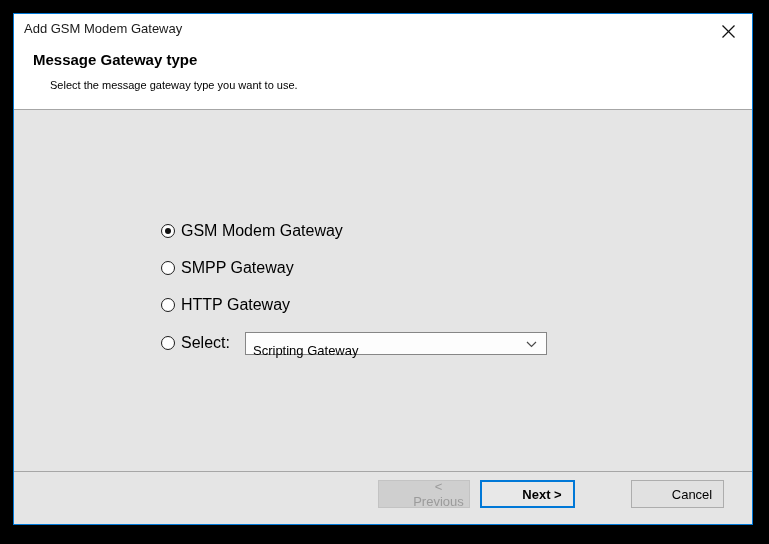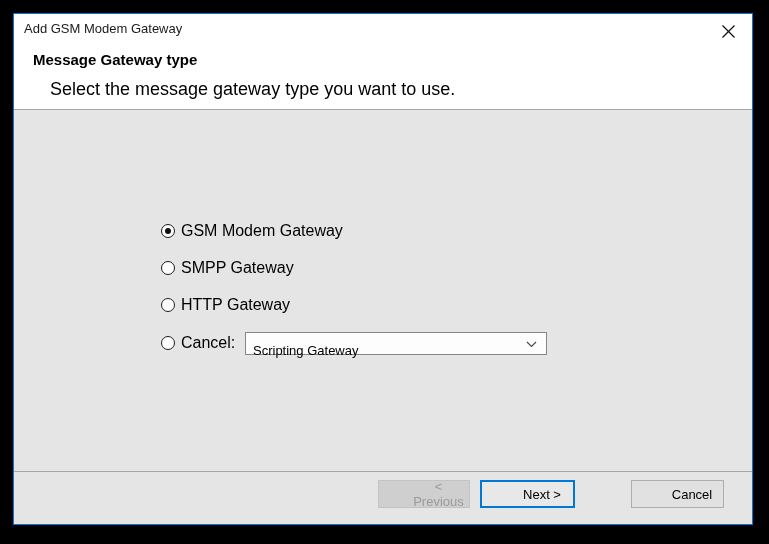--- a/index.html
+++ b/index.html
@@ -49,21 +49,21 @@
     position: absolute;
     left: 19px; top: 37px;
     font-size: 15px;
     font-weight: bold;
     color: #000000;
     white-space: nowrap;
   }
   .step-subtitle {
     position: absolute;
     left: 36px; top: 65px;
-    font-size: 18px;
+    font-size: 11px;
     color: #000000;
     white-space: nowrap;
   }
 
   
   .option-row {
     position: absolute;
     left: 147px;
     height: 16px;
     display: flex;
@@ -131,20 +131,21 @@
     left: 364px; width: 92px;
     background: #cfcfcf;
     border: 1px solid #c3c3c3;
     color: #9b9b9b;
   }
   .btn-next {
     left: 466px; width: 95px;
     background: #e8e8e8;
     border: 2px solid #0078d7;
     color: #000000;
+    font-weight: bold;
   }
   .btn-cancel {
     left: 617px; width: 93px;
     background: #e1e1e1;
     border: 1px solid #adadad;
     color: #000000;
   }
 </style>
 </head>
 <body>
@@ -173,21 +174,21 @@
     <div class="option-row" style="top:246px;">
       <span class="radio"></span>
       <span class="option-label">SMPP Gateway</span>
     </div>
     <div class="option-row" style="top:283px;">
       <span class="radio"></span>
       <span class="option-label">HTTP Gateway</span>
     </div>
     <div class="option-row" style="top:321px;">
       <span class="radio"></span>
-      <span class="option-label">Cancel:</span>
+      <span class="option-label">Select:</span>
     </div>
 
     <div class="combo">
       <span>Scripting Gateway</span>
       <span class="chev">
         <svg width="11" height="7" viewBox="0 0 11 7">
           <polyline points="1,1 5.5,5.5 10,1" fill="none" stroke="#4a4a4a" stroke-width="1.2"></polyline>
         </svg>
       </span>
     </div>

